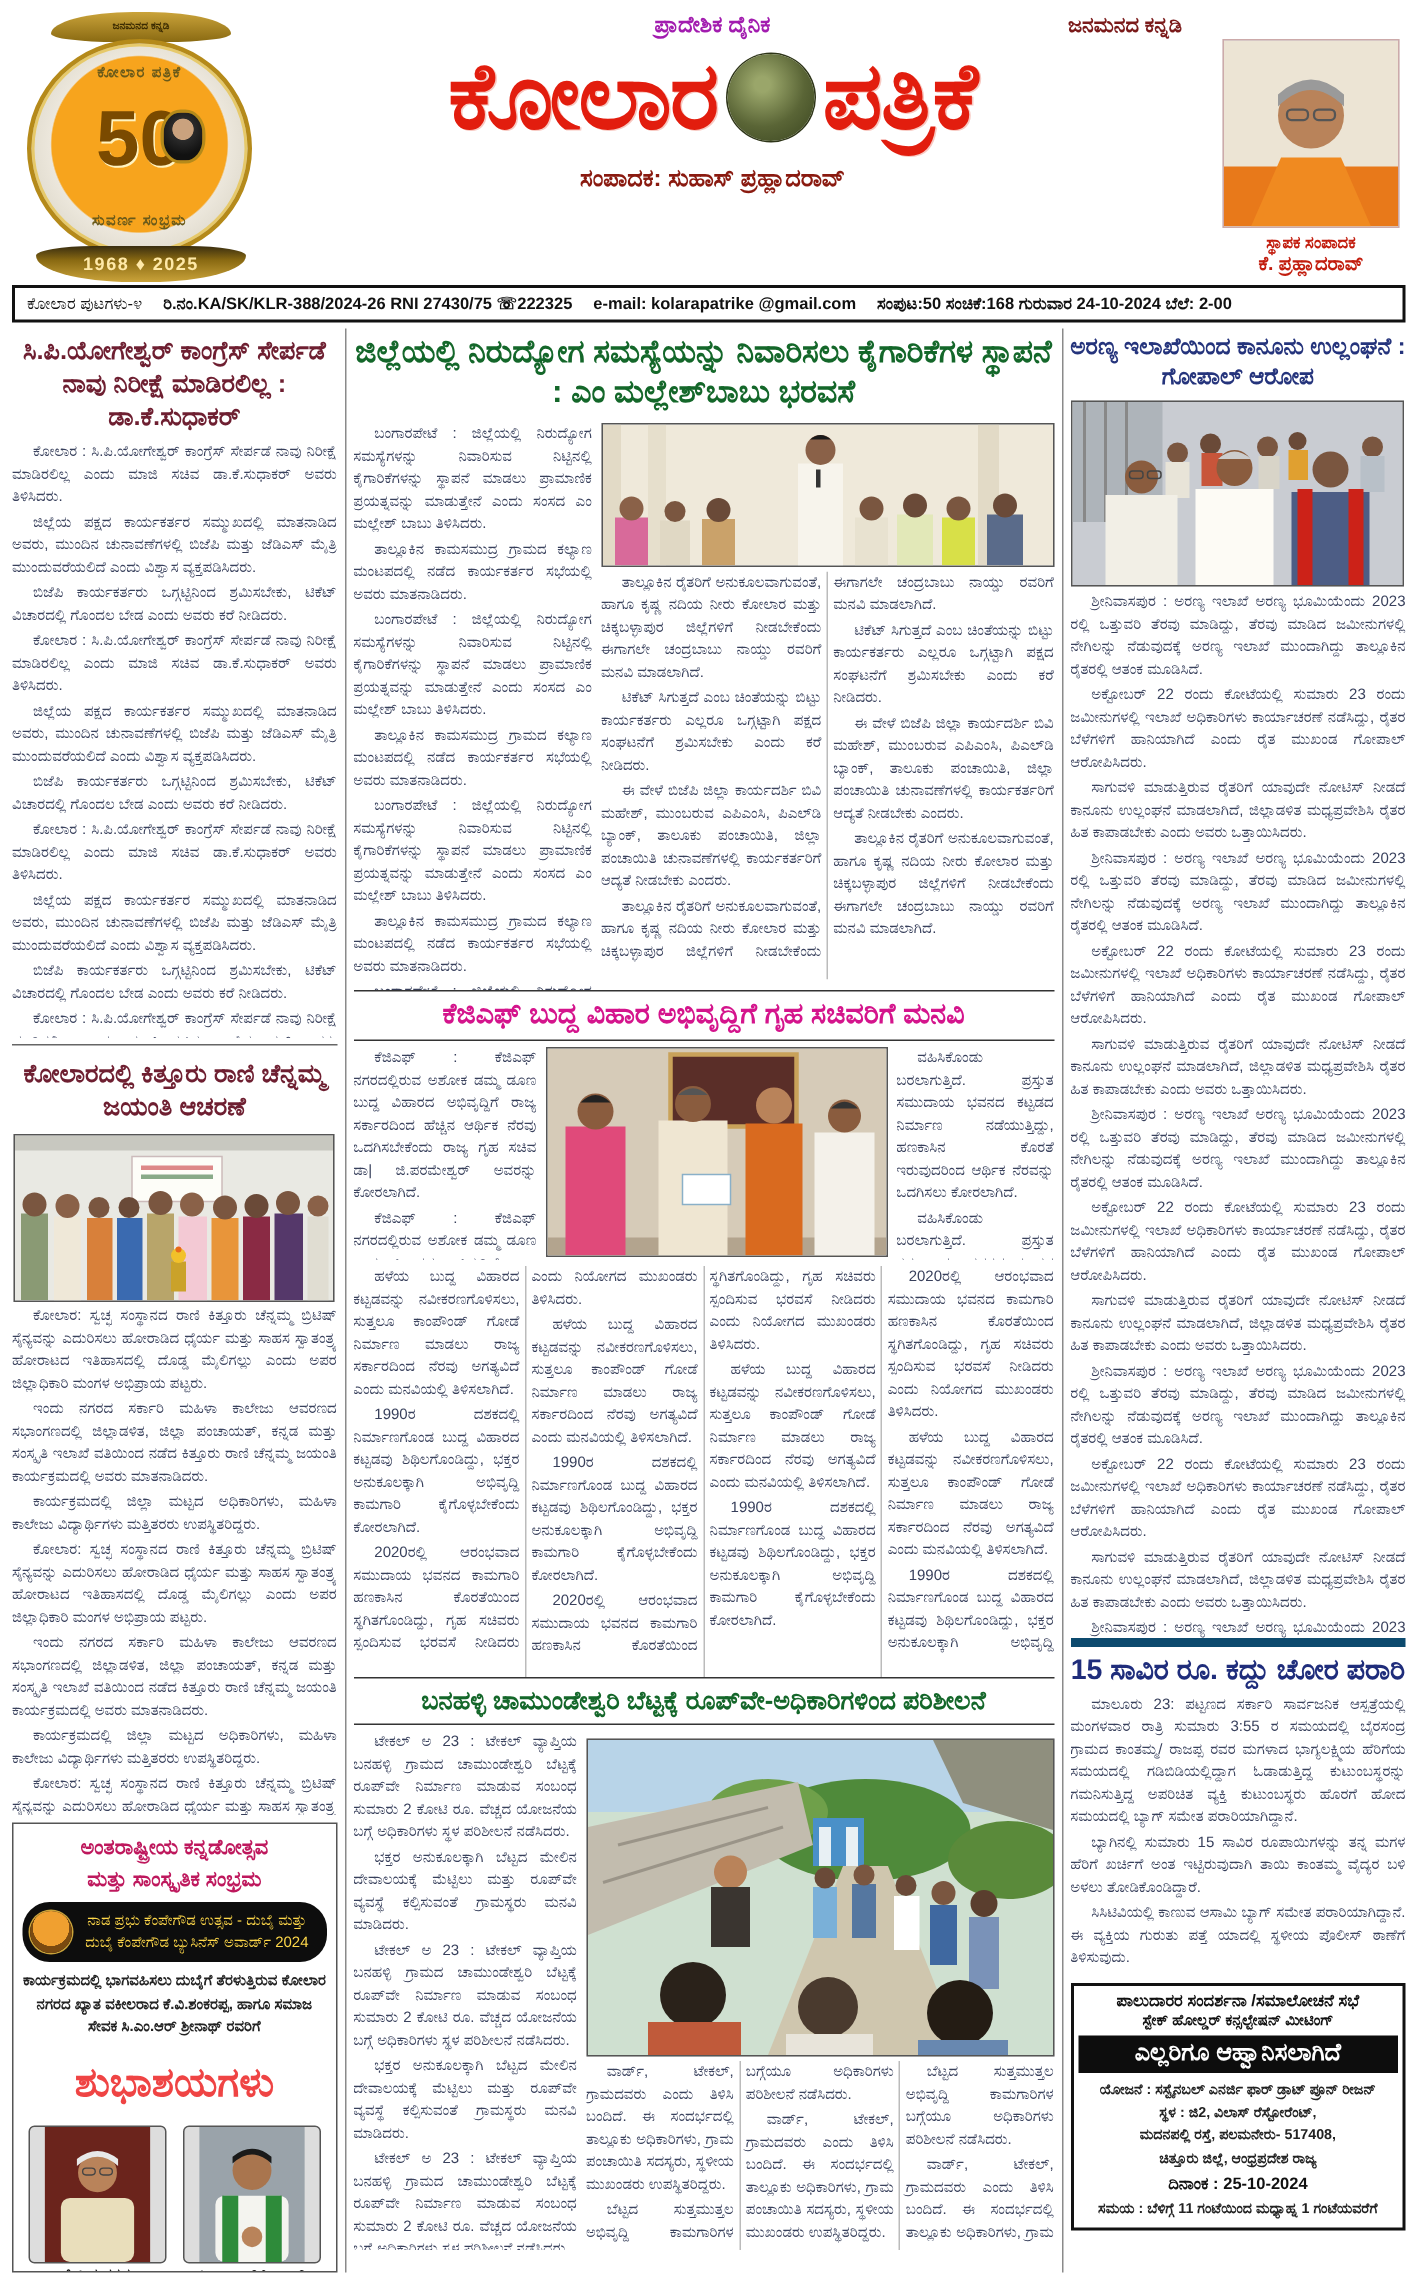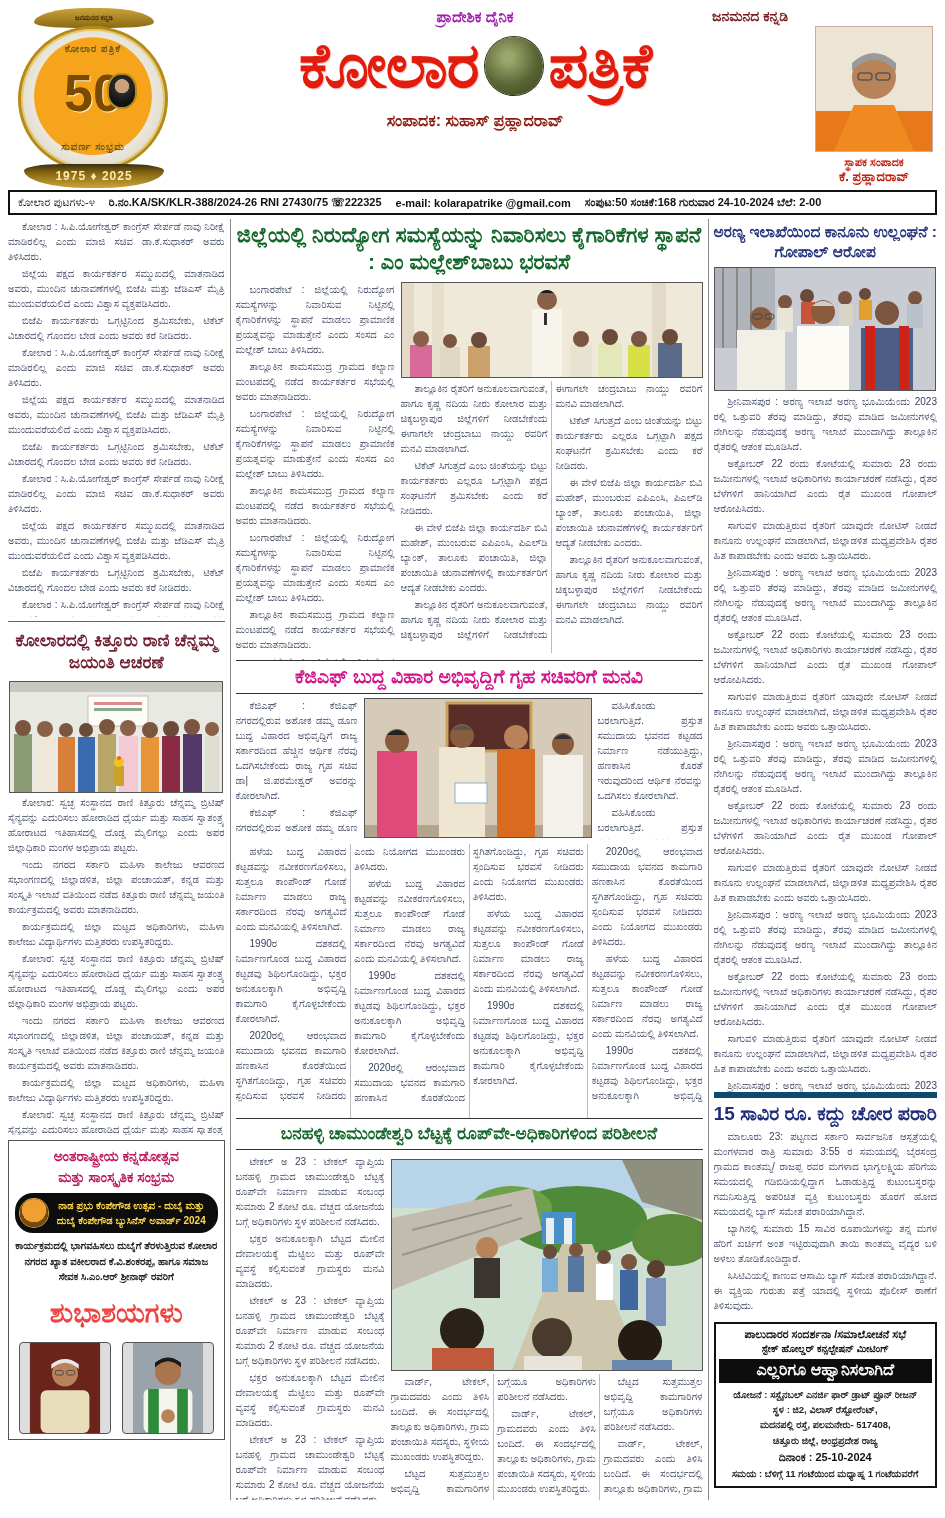--- a/index.html
+++ b/index.html
@@ -77,21 +77,21 @@
   .artE-photo { height:212px; margin-bottom:3px; }
   .artE-lower { height:126px; column-count:3; column-gap:8px; column-rule:1px solid #bbb; }
 
   .artF-photo { width:222px; height:124px; margin:0 auto 3px; }
   .artF-body { height:698px; }
   .artG-body { height:188px; }
 
   
   .ad { border:1px solid #555; margin-top:5px; padding:5px 4px; text-align:center; height:300px; overflow:hidden; }
   .ad-title { font-size:14px; font-weight:bold; color:#be185d; line-height:1.5; }
-  .ad-pill { margin:5px 2px; background:#0d0d0d; border-radius:18px; color:#ffd84a; font-size:10px; font-weight:bold; line-height:1.5; padding:5px 8px 5px 38px; position:relative; text-align:center; }
+  .ad-pill { margin:5px 2px; background:#0d0d0d; border-radius:18px; color:#ffd84a; font-size:10px; font-weight:normal; line-height:1.5; padding:5px 8px 5px 38px; position:relative; text-align:center; }
   .ad-pill .kg-icon { position:absolute; left:5px; top:50%; transform:translateY(-50%); width:28px; height:28px; border-radius:50%; background:radial-gradient(circle at 50% 40%, #f0a030 55%, #7a4a10 56%); box-shadow:0 0 0 1px #caa33a; }
   .ad-body { font-size:10px; font-weight:bold; color:#222; line-height:1.55; margin:2px 2px; }
   .ad-greet { font-size:27px; font-weight:bold; color:#ef4444; margin:13px 0; }
   .ad-photos { display:flex; justify-content:space-around; margin-top:2px; }
   .ad-ph { width:94px; }
   .ad-ph .photo-frame { width:92px; height:92px; margin:0 auto; border-radius:4px; }
   .ad-name { font-size:10.5px; font-weight:bold; margin-top:2px; color:#111; }
   .ad-footer { background:#0d0d0d; color:#fff; margin:5px -4px -5px; padding:3px 0 5px; }
   .ad-footer .f1 { font-size:10px; }
 
@@ -110,21 +110,21 @@
 
   <div class="masthead">
     <div class="logo">
       <div class="ribbon-top">ಜನಮನದ ಕನ್ನಡಿ</div>
       <div class="disc">
         <div class="arc-top">ಕೋಲಾರ ಪತ್ರಿಕೆ</div>
         <div class="big50">50</div>
         <div class="portrait"></div>
         <div class="arc-bottom">ಸುವರ್ಣ ಸಂಭ್ರಮ</div>
       </div>
-      <div class="ribbon-bottom">1975 ♦ 2025</div>
+      <div class="ribbon-bottom">1968 ♦ 2025</div>
     </div>
 
     <div class="mast-center">
       <div class="tagline-left">ಪ್ರಾದೇಶಿಕ ದೈನಿಕ</div>
       <div class="title-row">
         <span class="title-word">ಕೋಲಾರ</span><span class="title-emblem"></span><span class="title-word">ಪತ್ರಿಕೆ</span>
       </div>
       <div class="editor-line">ಸಂಪಾದಕ: ಸುಹಾಸ್ ಪ್ರಹ್ಲಾದರಾವ್</div>
     </div>
 
@@ -150,20 +150,21 @@
   <div class="dateline">
     <span class="dl-left">ಕೋಲಾರ ಪುಟಗಳು-೪</span>
     <span>ರಿ.ನಂ.KA/SK/KLR-388/2024-26 RNI 27430/75 ☏222325</span>
     <span>e-mail: kolarapatrike @gmail.com</span>
     <span>ಸಂಪುಟ:50 ಸಂಚಿಕೆ:168 ಗುರುವಾರ 24-10-2024 ಬೆಲೆ: 2-00</span>
   </div>
 
   <div class="content">
 
     <div class="col-left">
+      <div class="headline hl-maroon">ಸಿ.ಪಿ.ಯೋಗೇಶ್ವರ್ ಕಾಂಗ್ರೆಸ್ ಸೇರ್ಪಡೆ ನಾವು ನಿರೀಕ್ಷೆ ಮಾಡಿರಲಿಲ್ಲ : ಡಾ.ಕೆ.ಸುಧಾಕರ್</div>
       <div class="body-txt artA-body">
 
       <p>ಕೋಲಾರ : ಸಿ.ಪಿ.ಯೋಗೇಶ್ವರ್ ಕಾಂಗ್ರೆಸ್ ಸೇರ್ಪಡೆ ನಾವು ನಿರೀಕ್ಷೆ ಮಾಡಿರಲಿಲ್ಲ ಎಂದು ಮಾಜಿ ಸಚಿವ ಡಾ.ಕೆ.ಸುಧಾಕರ್ ಅವರು ತಿಳಿಸಿದರು.</p>
           <p>ಜಿಲ್ಲೆಯ ಪಕ್ಷದ ಕಾರ್ಯಕರ್ತರ ಸಮ್ಮುಖದಲ್ಲಿ ಮಾತನಾಡಿದ ಅವರು, ಮುಂದಿನ ಚುನಾವಣೆಗಳಲ್ಲಿ ಬಿಜೆಪಿ ಮತ್ತು ಜೆಡಿಎಸ್ ಮೈತ್ರಿ ಮುಂದುವರೆಯಲಿದೆ ಎಂದು ವಿಶ್ವಾಸ ವ್ಯಕ್ತಪಡಿಸಿದರು.</p>
           <p>ಬಿಜೆಪಿ ಕಾರ್ಯಕರ್ತರು ಒಗ್ಗಟ್ಟಿನಿಂದ ಶ್ರಮಿಸಬೇಕು, ಟಿಕೆಟ್ ವಿಚಾರದಲ್ಲಿ ಗೊಂದಲ ಬೇಡ ಎಂದು ಅವರು ಕರೆ ನೀಡಿದರು.</p>
           <p>ಕೋಲಾರ : ಸಿ.ಪಿ.ಯೋಗೇಶ್ವರ್ ಕಾಂಗ್ರೆಸ್ ಸೇರ್ಪಡೆ ನಾವು ನಿರೀಕ್ಷೆ ಮಾಡಿರಲಿಲ್ಲ ಎಂದು ಮಾಜಿ ಸಚಿವ ಡಾ.ಕೆ.ಸುಧಾಕರ್ ಅವರು ತಿಳಿಸಿದರು.</p>
           <p>ಜಿಲ್ಲೆಯ ಪಕ್ಷದ ಕಾರ್ಯಕರ್ತರ ಸಮ್ಮುಖದಲ್ಲಿ ಮಾತನಾಡಿದ ಅವರು, ಮುಂದಿನ ಚುನಾವಣೆಗಳಲ್ಲಿ ಬಿಜೆಪಿ ಮತ್ತು ಜೆಡಿಎಸ್ ಮೈತ್ರಿ ಮುಂದುವರೆಯಲಿದೆ ಎಂದು ವಿಶ್ವಾಸ ವ್ಯಕ್ತಪಡಿಸಿದರು.</p>
           <p>ಬಿಜೆಪಿ ಕಾರ್ಯಕರ್ತರು ಒಗ್ಗಟ್ಟಿನಿಂದ ಶ್ರಮಿಸಬೇಕು, ಟಿಕೆಟ್ ವಿಚಾರದಲ್ಲಿ ಗೊಂದಲ ಬೇಡ ಎಂದು ಅವರು ಕರೆ ನೀಡಿದರು.</p>
           <p>ಕೋಲಾರ : ಸಿ.ಪಿ.ಯೋಗೇಶ್ವರ್ ಕಾಂಗ್ರೆಸ್ ಸೇರ್ಪಡೆ ನಾವು ನಿರೀಕ್ಷೆ ಮಾಡಿರಲಿಲ್ಲ ಎಂದು ಮಾಜಿ ಸಚಿವ ಡಾ.ಕೆ.ಸುಧಾಕರ್ ಅವರು ತಿಳಿಸಿದರು.</p>
           <p>ಜಿಲ್ಲೆಯ ಪಕ್ಷದ ಕಾರ್ಯಕರ್ತರ ಸಮ್ಮುಖದಲ್ಲಿ ಮಾತನಾಡಿದ ಅವರು, ಮುಂದಿನ ಚುನಾವಣೆಗಳಲ್ಲಿ ಬಿಜೆಪಿ ಮತ್ತು ಜೆಡಿಎಸ್ ಮೈತ್ರಿ ಮುಂದುವರೆಯಲಿದೆ ಎಂದು ವಿಶ್ವಾಸ ವ್ಯಕ್ತಪಡಿಸಿದರು.</p>

